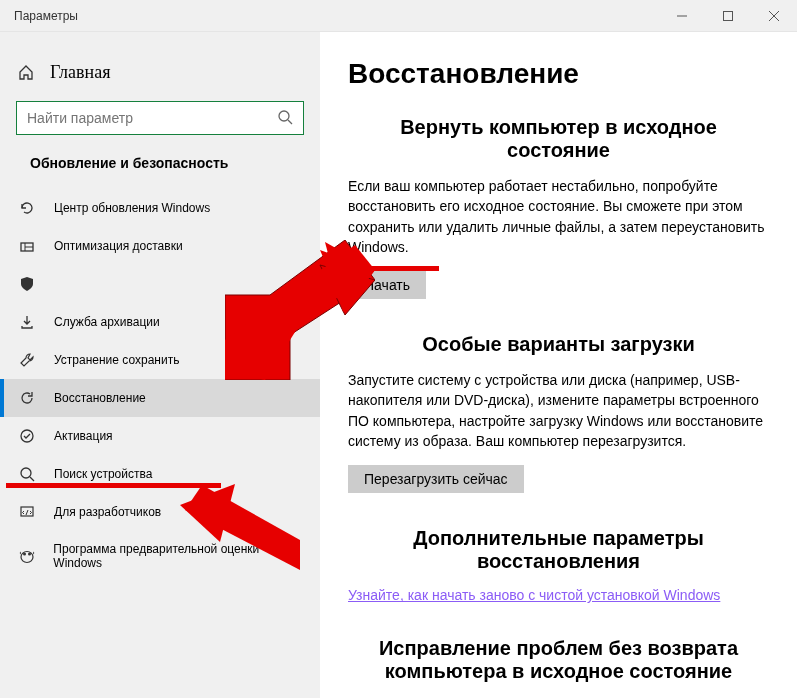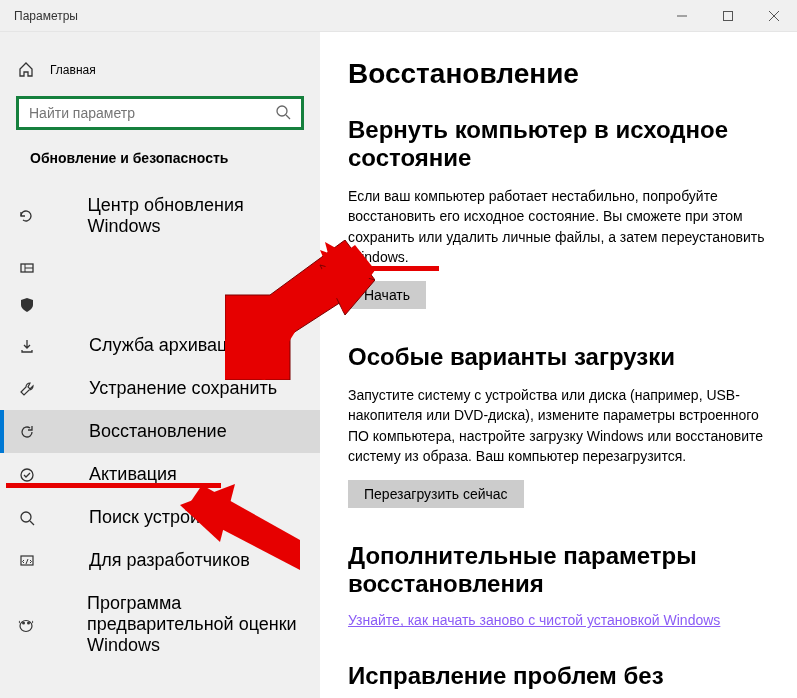--- a/index.html
+++ b/index.html
@@ -32,26 +32,26 @@
   width: 320px;
   background: #f0f0f0;
   padding-top: 22px;
   overflow: hidden;
 }
 .home-row {
   display: flex; align-items: center;
   padding: 8px 18px 18px 18px;
   gap: 16px;
 }
-.home-row .label { font-size: 12px; }
+.home-row .label { font-size: 18px; font-family: Liberation Serif, serif; }
 .search-box {
   margin: 0 16px 20px 16px;
   height: 34px;
   background: #fff;
-  border: 3px solid #15803d;
+  border: 1px solid #15803d;
   display: flex; align-items: center;
   padding: 0 10px;
 }
 .search-box input {
   flex: 1; border: none; outline: none;
   font-family: inherit; font-size: 14px;
   background: transparent;
   color: #666;
 }
 .section-heading {
@@ -70,36 +70,36 @@
 .nav-item.active {
   background: #d9d9d9;
 }
 .nav-item.active::before {
   content: "";
   position: absolute;
   left: 0; top: 0; bottom: 0;
   width: 4px;
   background: #0078d4;
 }
-.nav-item .label { font-size: 18px; margin-left: 35px; }
+.nav-item .label { font-size: 12px; }
 .nav-item .icn { width: 18px; display: flex; justify-content: center; }
 .icn svg { display: block; }
 .main {
   flex: 1;
   padding: 26px 28px 0 28px;
   overflow: hidden;
   position: relative;
 }
 .main h1 {
   font-size: 28px;
   font-weight: 600;
   margin-bottom: 26px;
 }
 .sect { margin-bottom: 34px; }
-.sect h2 { font-size: 24px; font-weight: 600; margin-bottom: 14px; }
+.sect h2 { font-size: 20px; font-weight: 600; margin-bottom: 14px; text-align: center; }
 .sect p { font-size: 14px; line-height: 1.45; margin-bottom: 14px; }
 .btn {
   background: #ccc;
   border: none;
   padding: 6px 16px;
   font-size: 14px;
   font-family: inherit;
   cursor: pointer;
 }
 .link { color: #8b5cf6; font-size: 14px; }
@@ -174,20 +174,21 @@
           <span class="label">Центр обновления Windows</span>
         </div>
 
         <div class="nav-item">
           <span class="icn">
               <svg width="16" height="16" viewBox="0 0 16 16">
                 <rect x="2" y="5" width="12" height="8" fill="none" stroke="#333" stroke-width="1.3"></rect>
                 <path d="M6 5v8M6 9h8" stroke="#333" stroke-width="1"></path>
               </svg>
             </span>
+          <span class="label">Оптимизация доставки</span>
         </div>
 
         <div class="nav-item">
           <span class="icn">
               <svg width="16" height="16" viewBox="0 0 16 16">
                 <path d="M8 1 L14 3 V8 C14 12 8 15 8 15 C8 15 2 12 2 8 V3 Z" fill="#333"></path>
               </svg>
             </span>
         </div>
 

